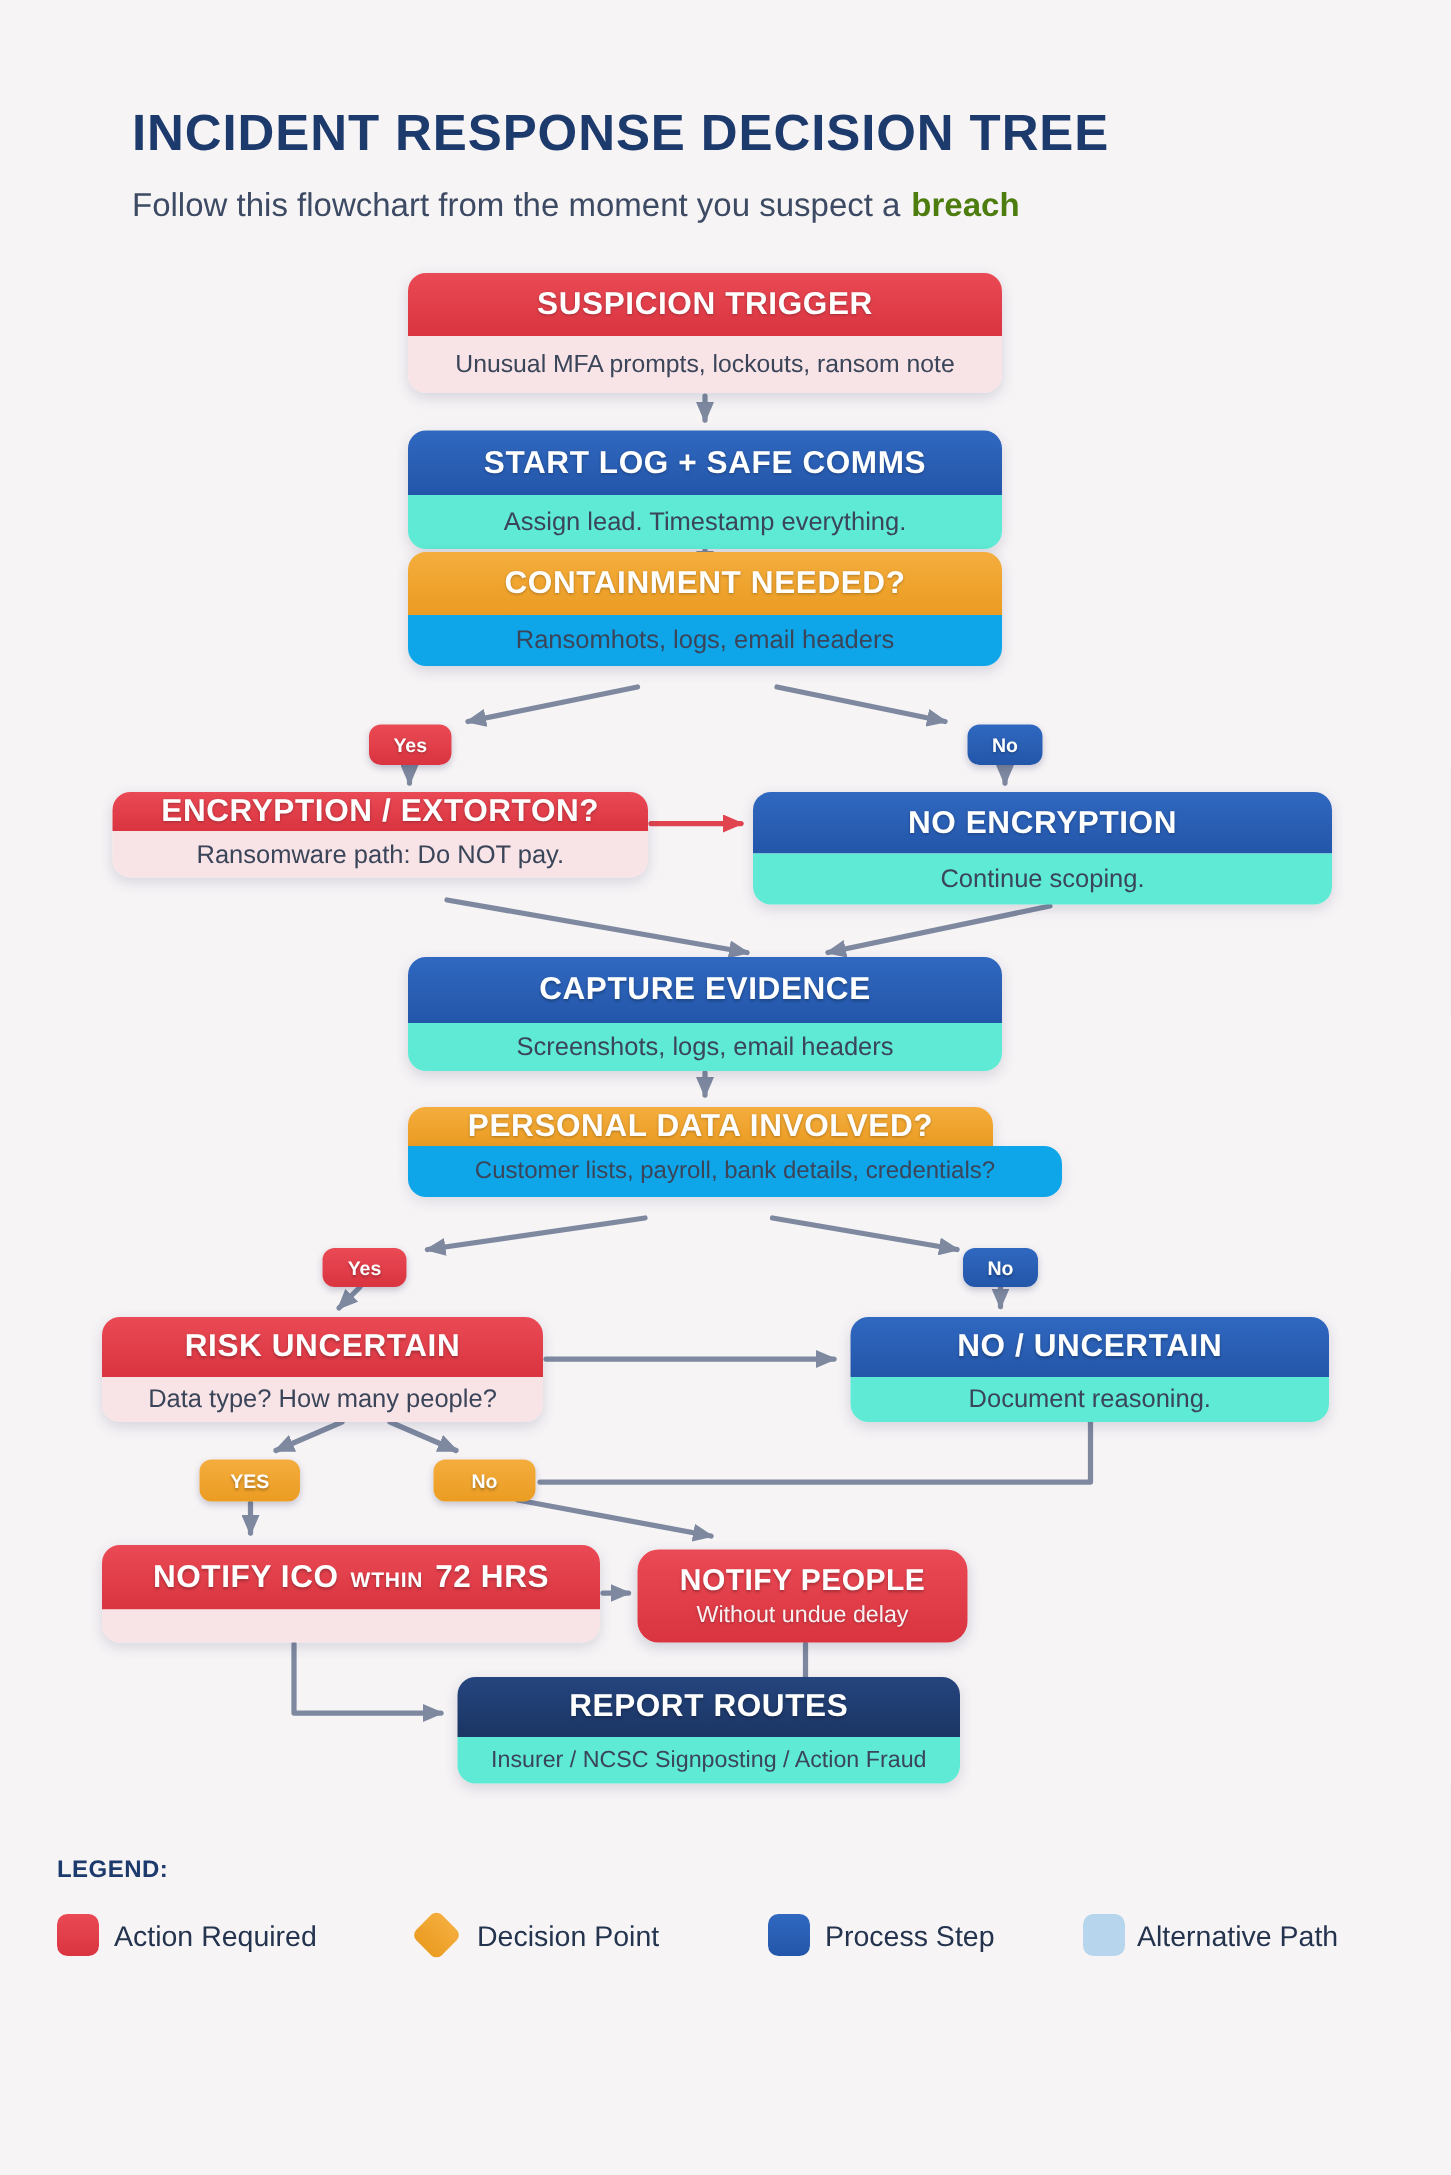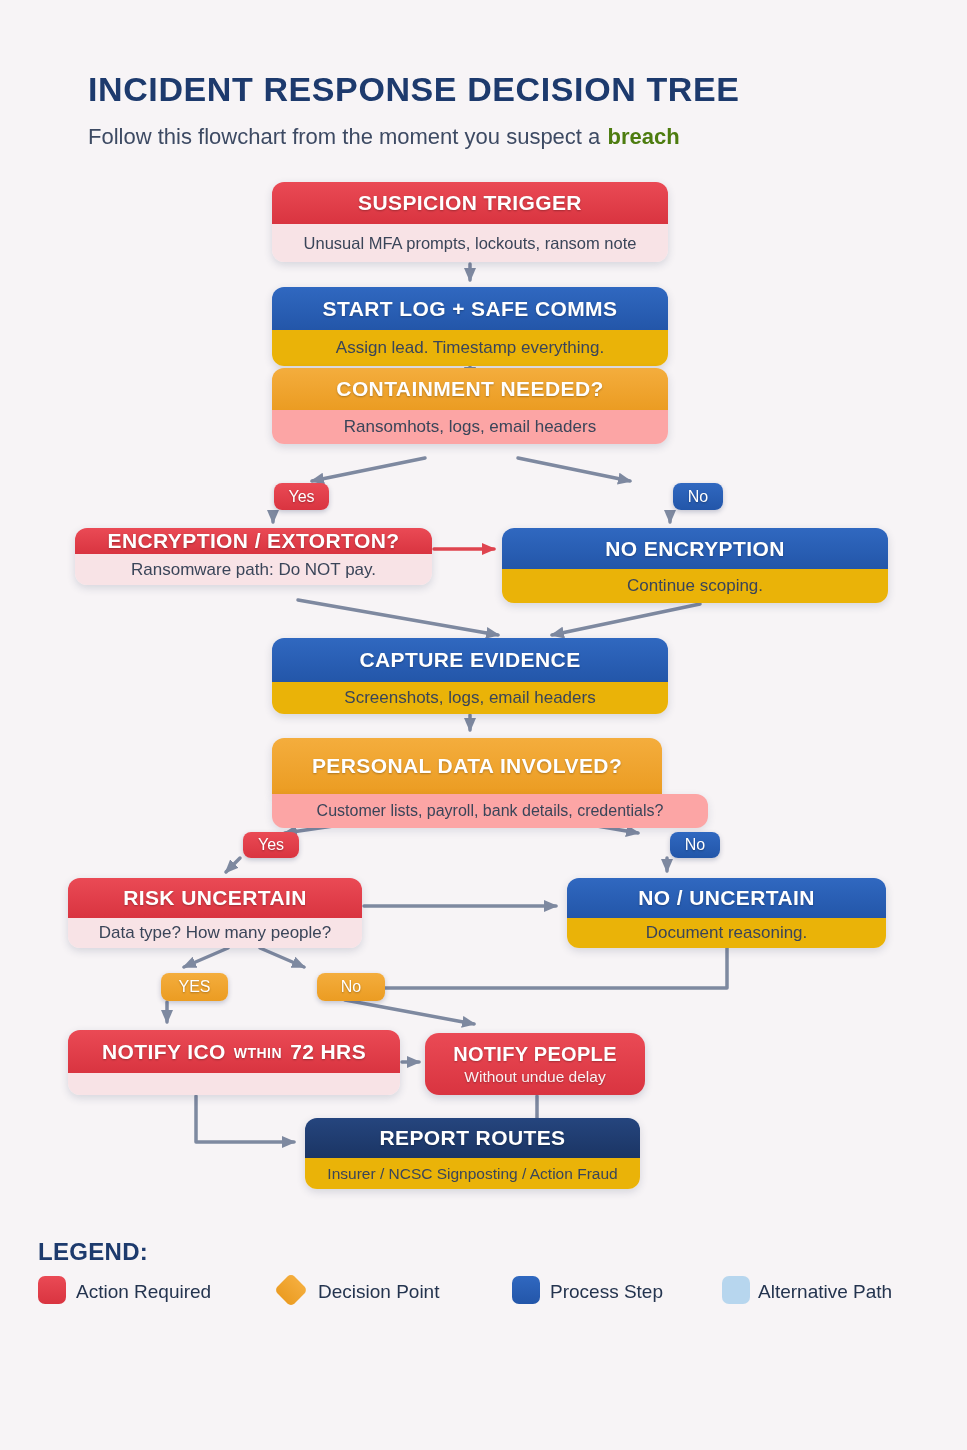--- a/index.html
+++ b/index.html
@@ -26,44 +26,44 @@
     border-radius:12px 12px 0 0;color:#fff;font-weight:700;font-size:21px;
     letter-spacing:.4px;text-shadow:0 1px 2px rgba(0,0,0,.28);
   }
   .nb{
     display:flex;align-items:center;justify-content:center;
     border-radius:0 0 12px 12px;font-size:17px;color:#3a4559;
   }
   .red-h{background:linear-gradient(180deg,#ea4a55,#d93440);}
   .red-b{background:#f8e3e6;}
   .blue-h{background:linear-gradient(180deg,#3068c0,#2356a9);}
-  .blue-b{background:#eab308;}
+  .blue-b{background:#5eead4;}
   .orange-h{background:linear-gradient(180deg,#f4ad3d,#eb9c22);}
-  .cream-b{background:#fca5a5;}
+  .cream-b{background:#0ea5e9;}
   .navy-h{background:linear-gradient(180deg,#25457e,#1b3564);}
   .pill{
     position:absolute;display:flex;align-items:center;justify-content:center;
-    border-radius:8px;color:#fff;font-weight:400;font-size:16px;
-    text-shadow:0 1px 2px rgba(0,0,0,.3);box-shadow:0 2px 5px rgba(35,48,90,.25);margin-left:28px;
+    border-radius:8px;color:#fff;font-weight:700;font-size:13px;
+    text-shadow:0 1px 2px rgba(0,0,0,.3);box-shadow:0 2px 5px rgba(35,48,90,.25);
   }
   .p-red{background:linear-gradient(180deg,#ea4a55,#d93440);}
   .p-blue{background:linear-gradient(180deg,#3068c0,#2356a9);}
   .p-orange{background:linear-gradient(180deg,#f4ad3d,#eb9c22);}
   .ico-small{font-size:14px;letter-spacing:.5px;margin:3px 6px 0 8px;}
   .ico-end{margin-left:2px;}
   .people-box{
     position:absolute;display:flex;flex-direction:column;align-items:center;justify-content:center;
     background:linear-gradient(180deg,#ea4a55,#d93440);border-radius:14px;
     box-shadow:0 3px 9px rgba(35,48,90,.2);color:#fff;text-shadow:0 1px 2px rgba(0,0,0,.28);
   }
   .people-title{font-size:20px;font-weight:700;letter-spacing:.3px;}
   .people-sub{font-size:15.5px;color:rgba(255,255,255,.93);margin-top:2px;}
   .legend-heading{
     position:absolute;left:38px;top:1238px;
-    font-size:24px;font-weight:700;letter-spacing:.3px;color:#1d3a6d;
+    font-size:16px;font-weight:700;letter-spacing:.3px;color:#1d3a6d;
   }
   .lg-swatch{position:absolute;width:28px;height:28px;border-radius:7px;}
   .lg-diamond{position:absolute;width:24px;height:24px;border-radius:5px;transform:rotate(45deg);}
   .lg-label{position:absolute;font-size:19px;color:#24344f;}
 </style>
 </head>
 <body>
 
 <div class="canvas">
 
@@ -135,21 +135,21 @@
     <div class="nh blue-h" style="height:41px">NO ENCRYPTION</div>
     <div class="nb blue-b" style="height:34px">Continue scoping.</div>
   </div>
 
   <div class="node" style="left:272px;top:638px;width:396px">
     <div class="nh blue-h" style="height:44px">CAPTURE EVIDENCE</div>
     <div class="nb blue-b" style="height:32px">Screenshots, logs, email headers</div>
   </div>
 
   <div class="node-plain" style="left:272px;top:738px;width:436px">
-    <div class="nh orange-h" style="height:56px;width:390px;box-shadow:0 3px 9px rgba(35,48,90,.16)">PERSONAL DATA INVOLVED?</div>
+    <div class="nh orange-h" style="height:26px;width:390px;box-shadow:0 3px 9px rgba(35,48,90,.16)">PERSONAL DATA INVOLVED?</div>
     <div class="nb cream-b" style="height:34px;width:436px;border-radius:0 12px 12px 12px;font-size:16px;box-shadow:0 3px 9px rgba(35,48,90,.12)">Customer lists, payroll, bank details, credentials?</div>
   </div>
 
   <div class="pill p-red" style="left:215px;top:832px;width:56px;height:26px">Yes</div>
   <div class="pill p-blue" style="left:642px;top:832px;width:50px;height:26px">No</div>
 
   <div class="node" style="left:68px;top:878px;width:294px">
     <div class="nh red-h" style="height:40px">RISK UNCERTAIN</div>
     <div class="nb red-b" style="height:30px">Data type? How many people?</div>
   </div>

